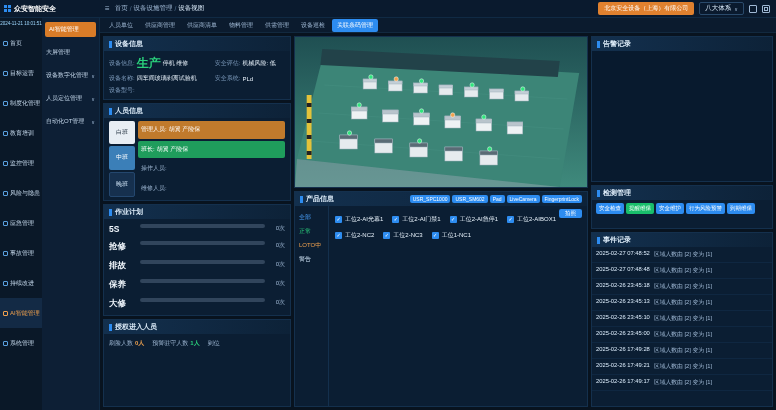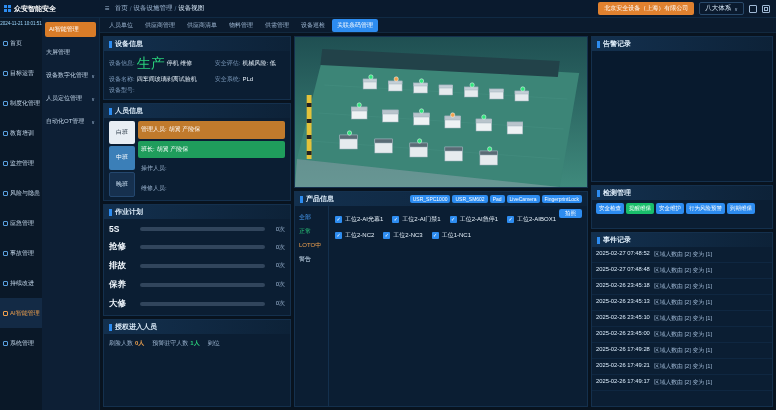--- a/index.html
+++ b/index.html
@@ -64,41 +64,41 @@
     background:linear-gradient(90deg,#13304e,#0d2238)}
   .bullet{width:3px;height:7px;background:#2d8cf0;flex:none}
   .panel-title{font-size:7px;font-weight:bold;color:#dcebf8;white-space:nowrap}
 
   
   .panel-device{height:64px;flex:none}
   .dev-grid{display:grid;grid-template-columns:1.45fr 1fr;gap:1px 4px;padding:3px 5px;font-size:6px;flex:1}
   .dev-cell{display:flex;align-items:center;gap:2px;white-space:nowrap;overflow:hidden}
   .dev-label{color:#7e9cbd}
   .dev-val{color:#e8f2fb}
-  .status-prod{color:#2ad17c;font-weight:normal;font-size:14px}
+  .status-prod{color:#2ad17c;font-weight:bold;font-size:12px}
 
   
   .panel-pers{height:98px;flex:none}
   .pers-body{display:flex;gap:3px;padding:3px 5px;flex:1;min-height:0}
   .shift-col{display:flex;flex-direction:column;gap:2px;width:26px;flex:none}
   .shift{flex:1;display:flex;align-items:center;justify-content:center;font-size:6px;border-radius:2px;cursor:pointer}
   .shift-day{background:#e8eef4;color:#1c2b3a}
   .shift-mid{background:#3b7fb8;color:#fff}
   .shift-night{background:#16304e;color:#cfe3f5;border:1px solid #24476e}
   .role-col{flex:1;display:flex;flex-direction:column;gap:2px;min-width:0}
   .role{display:flex;align-items:center;gap:2px;font-size:6px;padding:0 3px;border-radius:2px;
     flex:1;white-space:nowrap;overflow:hidden}
   .role-manager{background:#c07a2c;color:#fff}
   .role-leader{background:#1f9d5c;color:#fff}
   .role-plain{color:#9fb8d4}
 
   
   .panel-plan{height:112px;flex:none}
   .plan-body{display:flex;flex-direction:column;justify-content:space-around;padding:2px 5px;flex:1}
-  .plan-row{display:flex;align-items:center;gap:4px}
+  .plan-row{display:flex;gap:4px}
   .plan-label{width:27px;flex:none;font-size:8.5px;font-weight:bold;color:#f0f6fc;white-space:nowrap}
   .plan-track{flex:1;height:4px;background:#31455c;border-radius:2px;overflow:hidden;cursor:pointer}
   .plan-fill{height:100%;width:0;background:#2d8cf0}
   .plan-val{width:16px;flex:none;font-size:6px;color:#9fb8d4;text-align:right}
 
   
   .panel-entry{flex:1}
   .entry-body{display:flex;gap:8px;padding:5px;font-size:6px;align-items:flex-start}
   .entry-stat{display:flex;gap:2px;white-space:nowrap}
   .entry-label{color:#9fb8d4}

